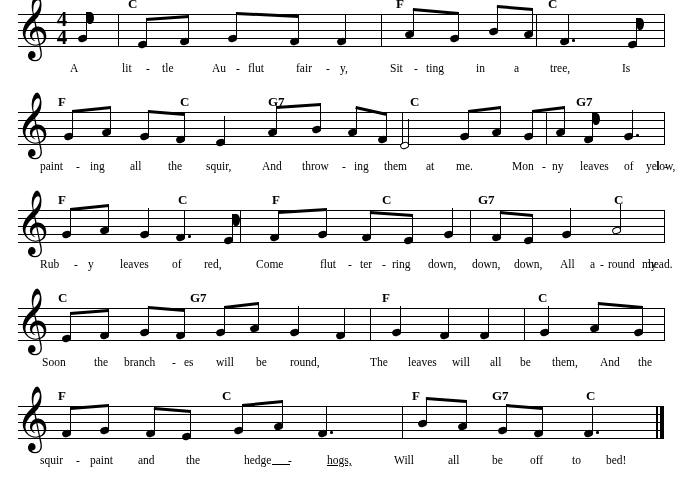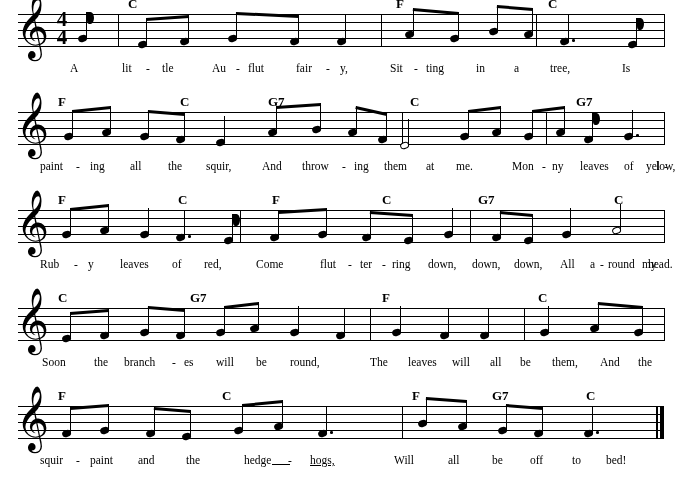--- a/index.html
+++ b/index.html
@@ -628,21 +628,21 @@
         <div class="beam" style="left: 426px; top: 5px; width: 41.1096px; transform: rotate(4.18492deg); transform-origin: 0px 0px;"></div>
         <div class="beam" style="left: 506px; top: 12px; width: 37.1214px; transform: rotate(4.63546deg); transform-origin: 0px 0px;"></div>
       </div>
       <div class="lyric" style="left: 40px; top: 62px;">squir</div>
       <div class="lyric" style="left: 76px; top: 62px;">-</div>
       <div class="lyric" style="left: 90px; top: 62px;">paint</div>
       <div class="lyric" style="left: 138px; top: 62px;">and</div>
       <div class="lyric" style="left: 186px; top: 62px;">the</div>
       <div class="lyric" style="left: 244px; top: 62px;">hedge</div>
       <div class="lyric" style="left: 288px; top: 62px;">-</div>
-      <div class="lyric" style="left: 310px; top: 62px; text-decoration: underline;">hogs,</div>
+      <div class="lyric" style="left: 327px; top: 62px; text-decoration: underline;">hogs,</div>
       <div class="lyric" style="left: 394px; top: 62px;">Will</div>
       <div class="lyric" style="left: 448px; top: 62px;">all</div>
       <div class="lyric" style="left: 492px; top: 62px;">be</div>
       <div class="lyric" style="left: 530px; top: 62px;">off</div>
       <div class="lyric" style="left: 572px; top: 62px;">to</div>
       <div class="lyric" style="left: 606px; top: 62px;">bed!</div>
     </div>
     <div class="lyricline" style="position: absolute; left: 272px; top: 464px; width: 18px;"></div>
   </div>
 

